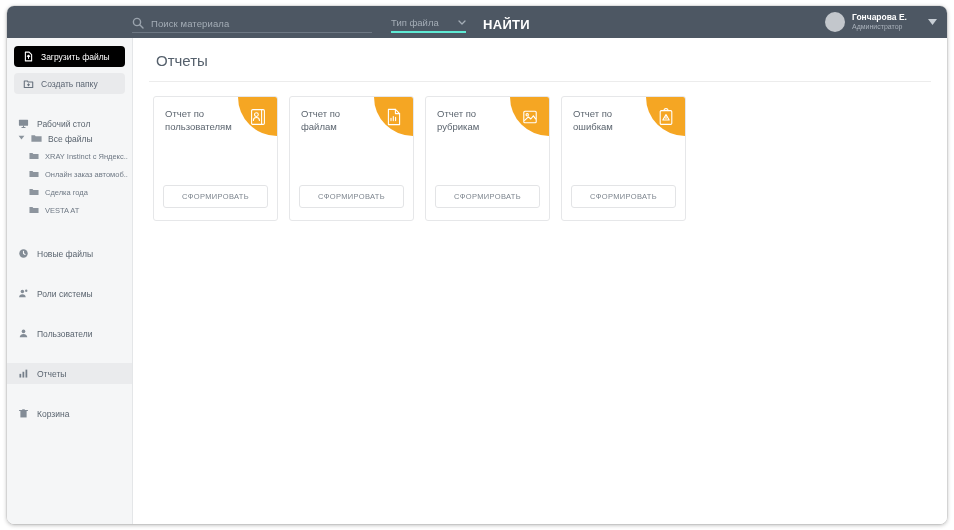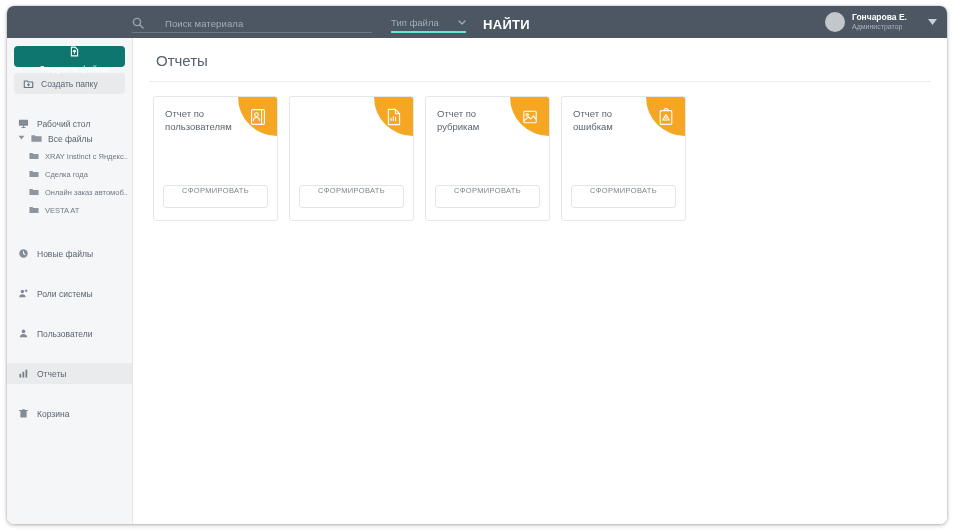--- a/index.html
+++ b/index.html
@@ -14,21 +14,21 @@
 
   
   .topbar{
     height:32px;min-height:32px;background:#4d5763;display:flex;align-items:center;
     position:relative;
   }
   .search-wrap{
     display:flex;align-items:flex-end;flex:1;height:100%;padding-left:125px;box-sizing:border-box;
   }
   .search-field{
-    display:flex;align-items:center;gap:21px;width:240px;
+    display:flex;align-items:center;gap:7px;width:240px;
     border-bottom:1px solid #6d7783;padding-bottom:3px;margin-bottom:5px;
   }
   .search-icon{width:12px;height:12px;flex:0 0 auto;}
   .search-icon circle{fill:none;stroke:#9aa3ad;stroke-width:1.4;}
   .search-icon line{stroke:#9aa3ad;stroke-width:1.4;stroke-linecap:round;}
   .search-input-text{font-size:9.5px;color:#a4adb6;letter-spacing:.1px;}
 
   .type-field{
     display:flex;align-items:center;justify-content:space-between;width:75px;
     border-bottom:2px solid #5eead4;padding-bottom:3px;margin-bottom:5px;margin-left:19px;
@@ -56,21 +56,21 @@
   .body-row{flex:1;display:flex;min-height:0;}
 
   .sidebar{
     width:126px;min-width:126px;background:#f5f6f7;border-right:1px solid #e4e6e8;
     padding-top:8px;box-sizing:border-box;
   }
   .side-btn{
     margin:0 7px 6px 7px;height:21px;border-radius:4px;display:flex;align-items:center;
     gap:7px;padding-left:9px;box-sizing:border-box;cursor:pointer;
   }
-  .side-btn.primary{background:#0f766e;flex-direction:column;}
+  .side-btn.primary{background:#000000;}
   .side-btn.primary .sb-label{color:#ffffff;font-size:8.5px;}
   .side-btn.primary svg *{stroke:#ffffff;}
   .side-btn.secondary{background:#e9eaec;}
   .side-btn.secondary .sb-label{color:#5c6673;font-size:8.5px;}
   .side-btn.secondary svg *{stroke:#68727e;}
   .sb-ic{width:11px;height:11px;flex:0 0 auto;}
   .sb-ic *{fill:none;stroke-width:1.2;stroke-linecap:round;stroke-linejoin:round;}
 
   .nav-list{margin-top:9px;}
   .nav-item{
@@ -111,21 +111,21 @@
     font-size:9.5px;color:#5b646e;line-height:1.35;padding:11px 46px 0 11px;
   }
   .badge{
     position:absolute;top:0;right:0;width:39px;height:39px;background:#f5a623;
     border-radius:0 0 0 39px;display:flex;align-items:center;justify-content:center;
   }
   .badge svg{width:16px;height:18px;}
   .badge svg *{fill:none;stroke:#ffffff;stroke-width:1.1;stroke-linecap:round;stroke-linejoin:round;}
   .gen-btn{
     margin:auto 9px 12px 9px;height:21px;border:1px solid #e3e4e6;border-radius:3px;
-    display:flex;justify-content:center;cursor:pointer;background:#fff;
+    display:flex;align-items:center;justify-content:center;cursor:pointer;background:#fff;
   }
   .gen-btn span{font-size:7.5px;color:#7d858e;letter-spacing:.35px;}
 </style>
 </head>
 <body>
 
 <div class="app-frame">
 
   <div class="topbar">
     <div class="search-wrap">
@@ -203,27 +203,27 @@
         <div class="tree-row child-row">
           <svg class="folder-ic" viewBox="0 0 11 9">
             <path d="M0.4 1.2h3.4l0.9 1.1h5.9v5.5H0.4z"></path>
           </svg>
           <span class="tree-label">XRAY Instinct с Яндекс..</span>
         </div>
         <div class="tree-row child-row">
           <svg class="folder-ic" viewBox="0 0 11 9">
             <path d="M0.4 1.2h3.4l0.9 1.1h5.9v5.5H0.4z"></path>
           </svg>
+          <span class="tree-label">Онлайн заказ автомоб..</span>
+        </div>
+        <div class="tree-row child-row">
+          <svg class="folder-ic" viewBox="0 0 11 9">
+            <path d="M0.4 1.2h3.4l0.9 1.1h5.9v5.5H0.4z"></path>
+          </svg>
           <span class="tree-label">Сделка года</span>
-        </div>
-        <div class="tree-row child-row">
-          <svg class="folder-ic" viewBox="0 0 11 9">
-            <path d="M0.4 1.2h3.4l0.9 1.1h5.9v5.5H0.4z"></path>
-          </svg>
-          <span class="tree-label">Онлайн заказ автомоб..</span>
         </div>
         <div class="tree-row child-row">
           <svg class="folder-ic" viewBox="0 0 11 9">
             <path d="M0.4 1.2h3.4l0.9 1.1h5.9v5.5H0.4z"></path>
           </svg>
           <span class="tree-label">VESTA AT</span>
         </div>
 
         <div class="nav-item">
           <svg class="nav-ic" viewBox="0 0 12 12">
@@ -285,20 +285,21 @@
               <circle cx="6.4" cy="6.6" r="1.9"></circle>
               <path d="M3.4 12.4c0-1.8 1.3-2.9 3-2.9s3 1.1 3 2.9"></path>
             </svg>
           </div>
           <div class="gen-btn">
             <span>СФОРМИРОВАТЬ</span>
           </div>
         </div>
 
         <div class="card">
+          <div class="card-title">Отчет по файлам</div>
           <div class="badge">
             <svg viewBox="0 0 16 18">
               <path d="M2.4 1.4h7l4.2 4.2v11h-11.2z"></path>
               <path d="M9.4 1.4v4.2h4.2"></path>
               <path d="M5 12.6v-2.4M7.3 12.6V8.6M9.6 12.6v-3.2"></path>
             </svg>
           </div>
           <div class="gen-btn">
             <span>СФОРМИРОВАТЬ</span>
           </div>

